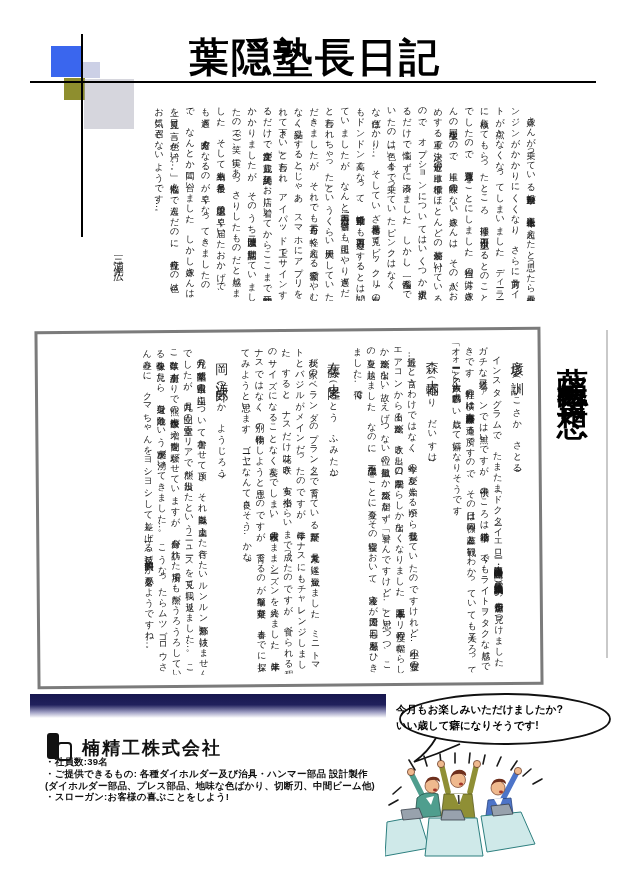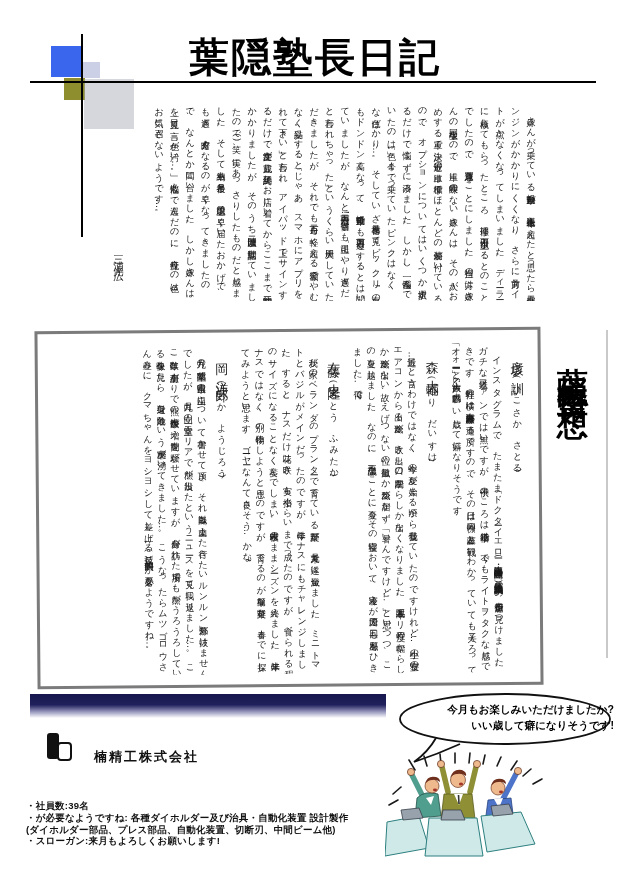--- a/index.html
+++ b/index.html
@@ -56,31 +56,31 @@
   .right-edge-line{left:606px;top:330px;width:2px;height:328px;background:#c9c9c9;}
 
   
   .navy-bar{
     left:30px;top:694px;width:356px;height:24px;
     background:linear-gradient(180deg,#17174e 0%,#20205c 45%,#9b9bc0 75%,#ffffff 100%);
   }
 
   
   .logo{left:46px;top:732px;width:30px;height:32px;}
-  .company-name{left:82px;top:736px;font-size:13px;font-weight:bold;letter-spacing:2px;color:#111;margin:12px;}
-  .company-details{left:26px;top:756px;width:360px;margin-top:44px;}
+  .company-name{left:82px;top:736px;font-size:18px;font-weight:bold;letter-spacing:2px;color:#111;margin:0;}
+  .company-details{left:45px;top:756px;width:360px;}
   .company-details .line{
     font-size:9.5px;font-weight:bold;line-height:11.8px;color:#111;letter-spacing:0.2px;white-space:nowrap;
   }
 
   
   .bubble{left:396px;top:692px;width:218px;height:72px;}
   .bubble svg{position:absolute;left:0;top:0;}
   .bubble-text{
-    position:absolute;left:0;top:9px;width:218px;text-align:right;
+    position:absolute;left:0;top:9px;width:218px;text-align:left;
     font-size:10.5px;font-weight:bold;line-height:16px;color:#000;
   }
 
   
   .illustration{left:385px;top:752px;width:185px;height:110px;}
 </style>
 </head>
 <body>
 
 <div>
@@ -135,23 +135,23 @@
 
   <div class="abs navy-bar"></div>
 
   <svg class="abs logo" viewBox="0 0 30 32">
     <rect x="1" y="1" width="12" height="26" rx="3" fill="#111"></rect>
     <rect x="12" y="11" width="13" height="17" rx="3" fill="#fff" stroke="#111" stroke-width="2"></rect>
   </svg>
   <h2 class="abs company-name">楠精工株式会社</h2>
   <div class="abs company-details">
     <div class="line">・社員数:39名</div>
-    <div class="line">・が必要なようですね: 各種ダイホルダー及び治具・自動化装置 設計製作</div>
-    <div class="line">(ダイホルダー部品、プレス部品、自動化装置、切断刃、中間ビーム他)</div>
-    <div class="line">・スローガン:来月もよろしくお願いします!</div>
+    <div class="line">・ご提供できるもの: 各種ダイホルダー及び治具・ハンマー部品 設計製作</div>
+    <div class="line">(ダイホルダー部品、プレス部品、地味な色ばかり、切断刃、中間ビーム他)</div>
+    <div class="line">・スローガン:お客様の喜ぶことをしよう!</div>
   </div>
 
   <div class="abs bubble">
     <svg width="218" height="72" viewBox="0 0 218 72">
       <path d="M40,46 Q32,60 18,70 Q42,62 64,52" fill="#ffffff" stroke="#111" stroke-width="1.8"></path>
       <ellipse cx="109" cy="27" rx="105" ry="25" fill="#ffffff" stroke="#111" stroke-width="1.8"></ellipse>
     </svg>
     <div class="bubble-text">
       <div>今月もお楽しみいただけましたか?</div>
       <div>いい歳して癖になりそうです!</div>

